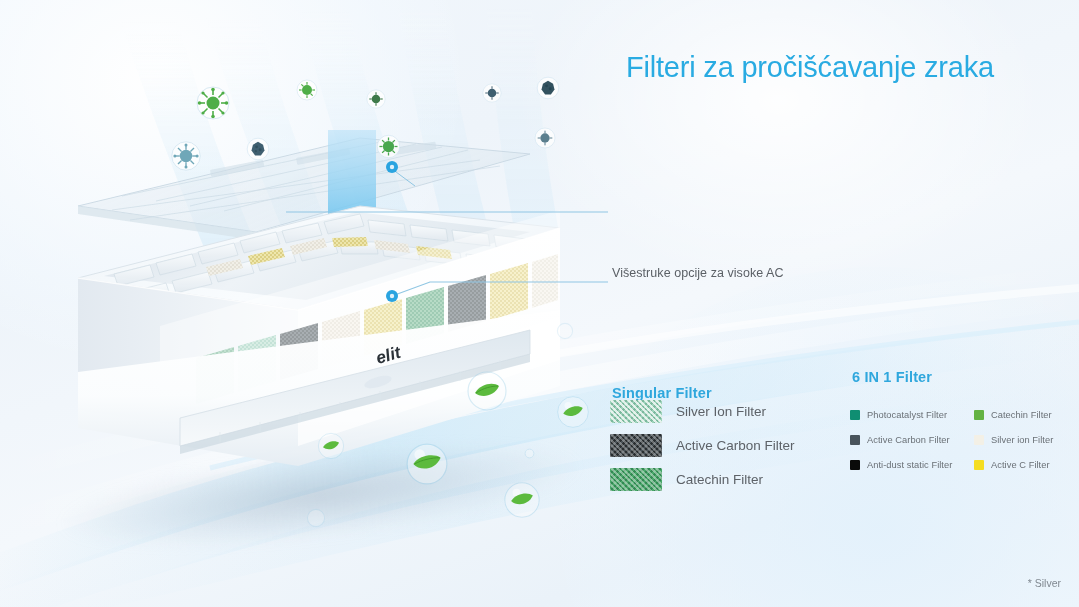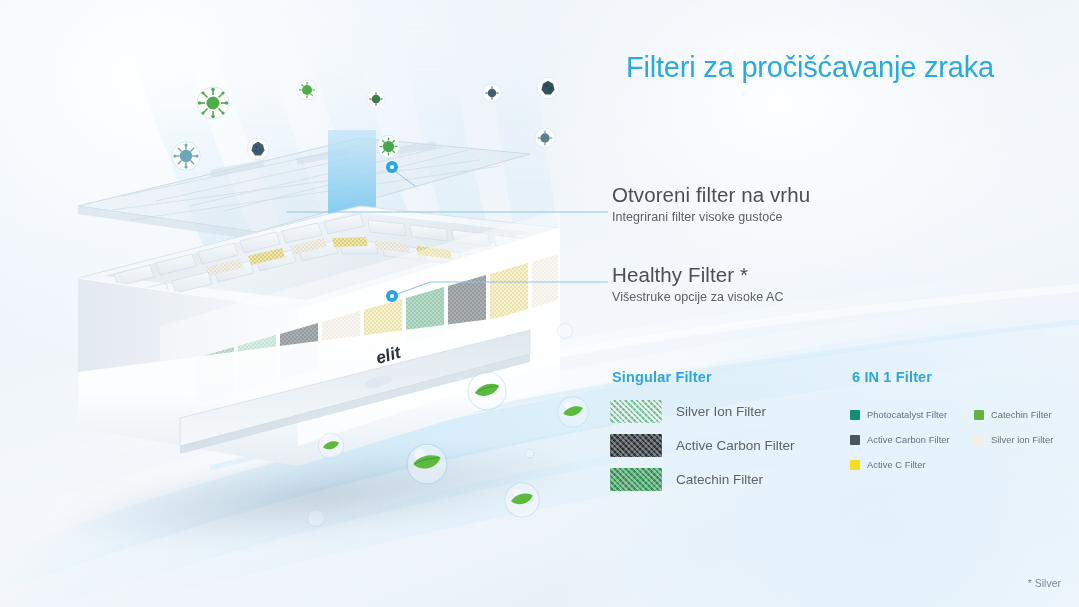--- a/index.html
+++ b/index.html
@@ -92,21 +92,21 @@
   #callout-health { left: 612px; top: 263px; }
 
   
   .legend-head {
     position: absolute;
     color: #2fa7dd;
     font-size: 14.5px;
     font-weight: bold;
     letter-spacing: 0.15px;
   }
-  #head-singular { left: 612px; top: 369px; }
+  #head-singular { left: 612px; top: 385px; }
   #head-sixin1   { left: 852px; top: 369px; }
 
   
   #singular-list {
     position: absolute;
     left: 610px; top: 396px;
     width: 230px;
   }
   .sing-row {
     display: flex;
@@ -559,27 +559,22 @@
   </svg>
   <svg class="bubble" style="left:524px; top:448px;" width="11" height="11" viewBox="0 0 11 11">
     <circle cx="5.5" cy="5.5" r="4.4" fill="#ffffff" opacity="0.3" stroke="#9dcde6" stroke-width="1"></circle>
   </svg>
   <svg class="bubble" style="left:561px" width="0" height="0"></svg>
 
   <div id="headline">
     <span class="ln">Filteri za pročišćavanje zraka</span>
   </div>
 
-  <div class="callout" id="callout-top">
-    <div class="ttl">Otvoreni filter na vrhu</div>
-    <div class="sub">Integrirani filter visoke gustoće</div>
-  </div>
 
   <div class="callout" id="callout-health">
-    <div class="ttl">Healthy Filter *</div>
     <div class="sub">Višestruke opcije za visoke AC</div>
   </div>
 
   <div class="legend-head" id="head-singular">Singular Filter</div>
   <div class="legend-head" id="head-sixin1">6 IN 1 Filter</div>
 
   <div id="singular-list">
     <div class="sing-row">
       <div class="sing-sw" style="background-image:
              repeating-linear-gradient(45deg, rgba(255,255,255,.75) 0 2px, rgba(255,255,255,0) 2px 4px),
@@ -614,20 +609,24 @@
     </div>
     <div class="six-item">
       <span class="six-sw" style="background:#49545c;"></span>
       <span class="six-lbl">Active Carbon Filter</span>
     </div>
     <div class="six-item">
       <span class="six-sw" style="background:#f3f0e6;"></span>
       <span class="six-lbl">Silver ion Filter</span>
     </div>
     <div class="six-item">
+      <span class="six-sw" style="background:#0a0a0a;"></span>
+      <span class="six-lbl">Anti-dust static Filter</span>
+    </div>
+    <div class="six-item">
       <span class="six-sw" style="background:#f5dd21;"></span>
       <span class="six-lbl">Active C Filter</span>
     </div>
   </div>
 
   <div id="footnote">* Silver</div>
 
 </div>
 
 </body></html>

